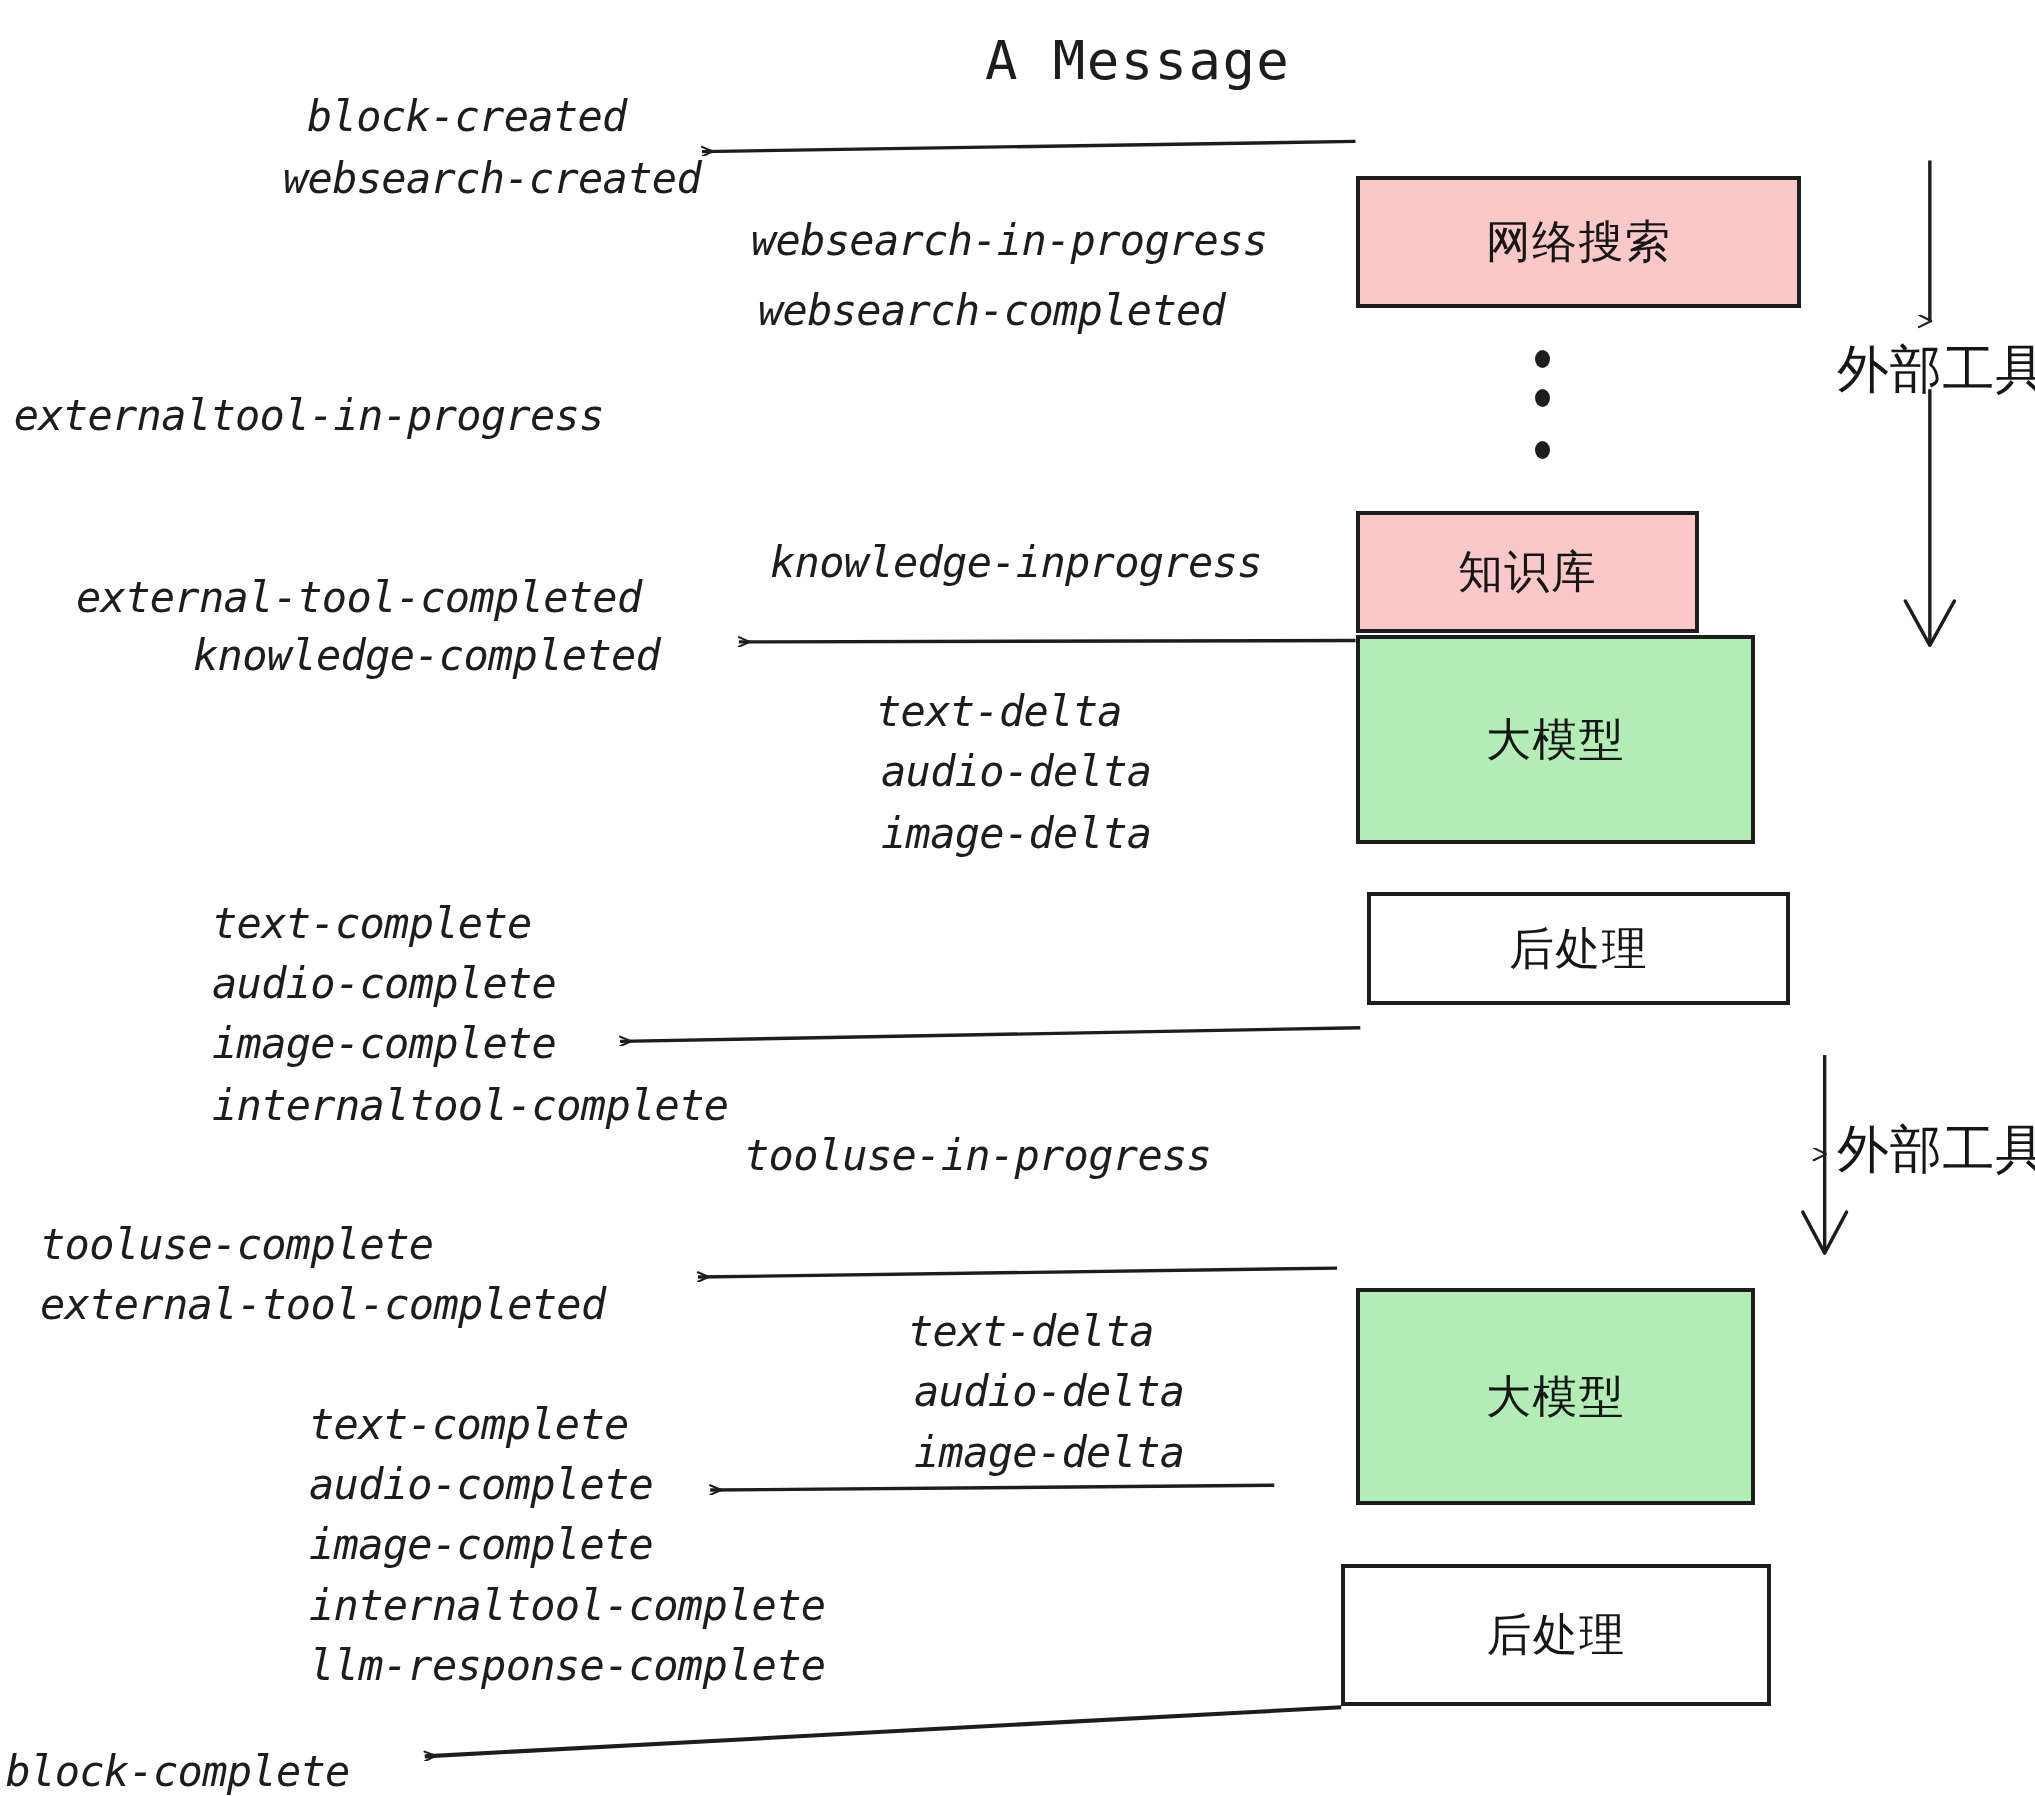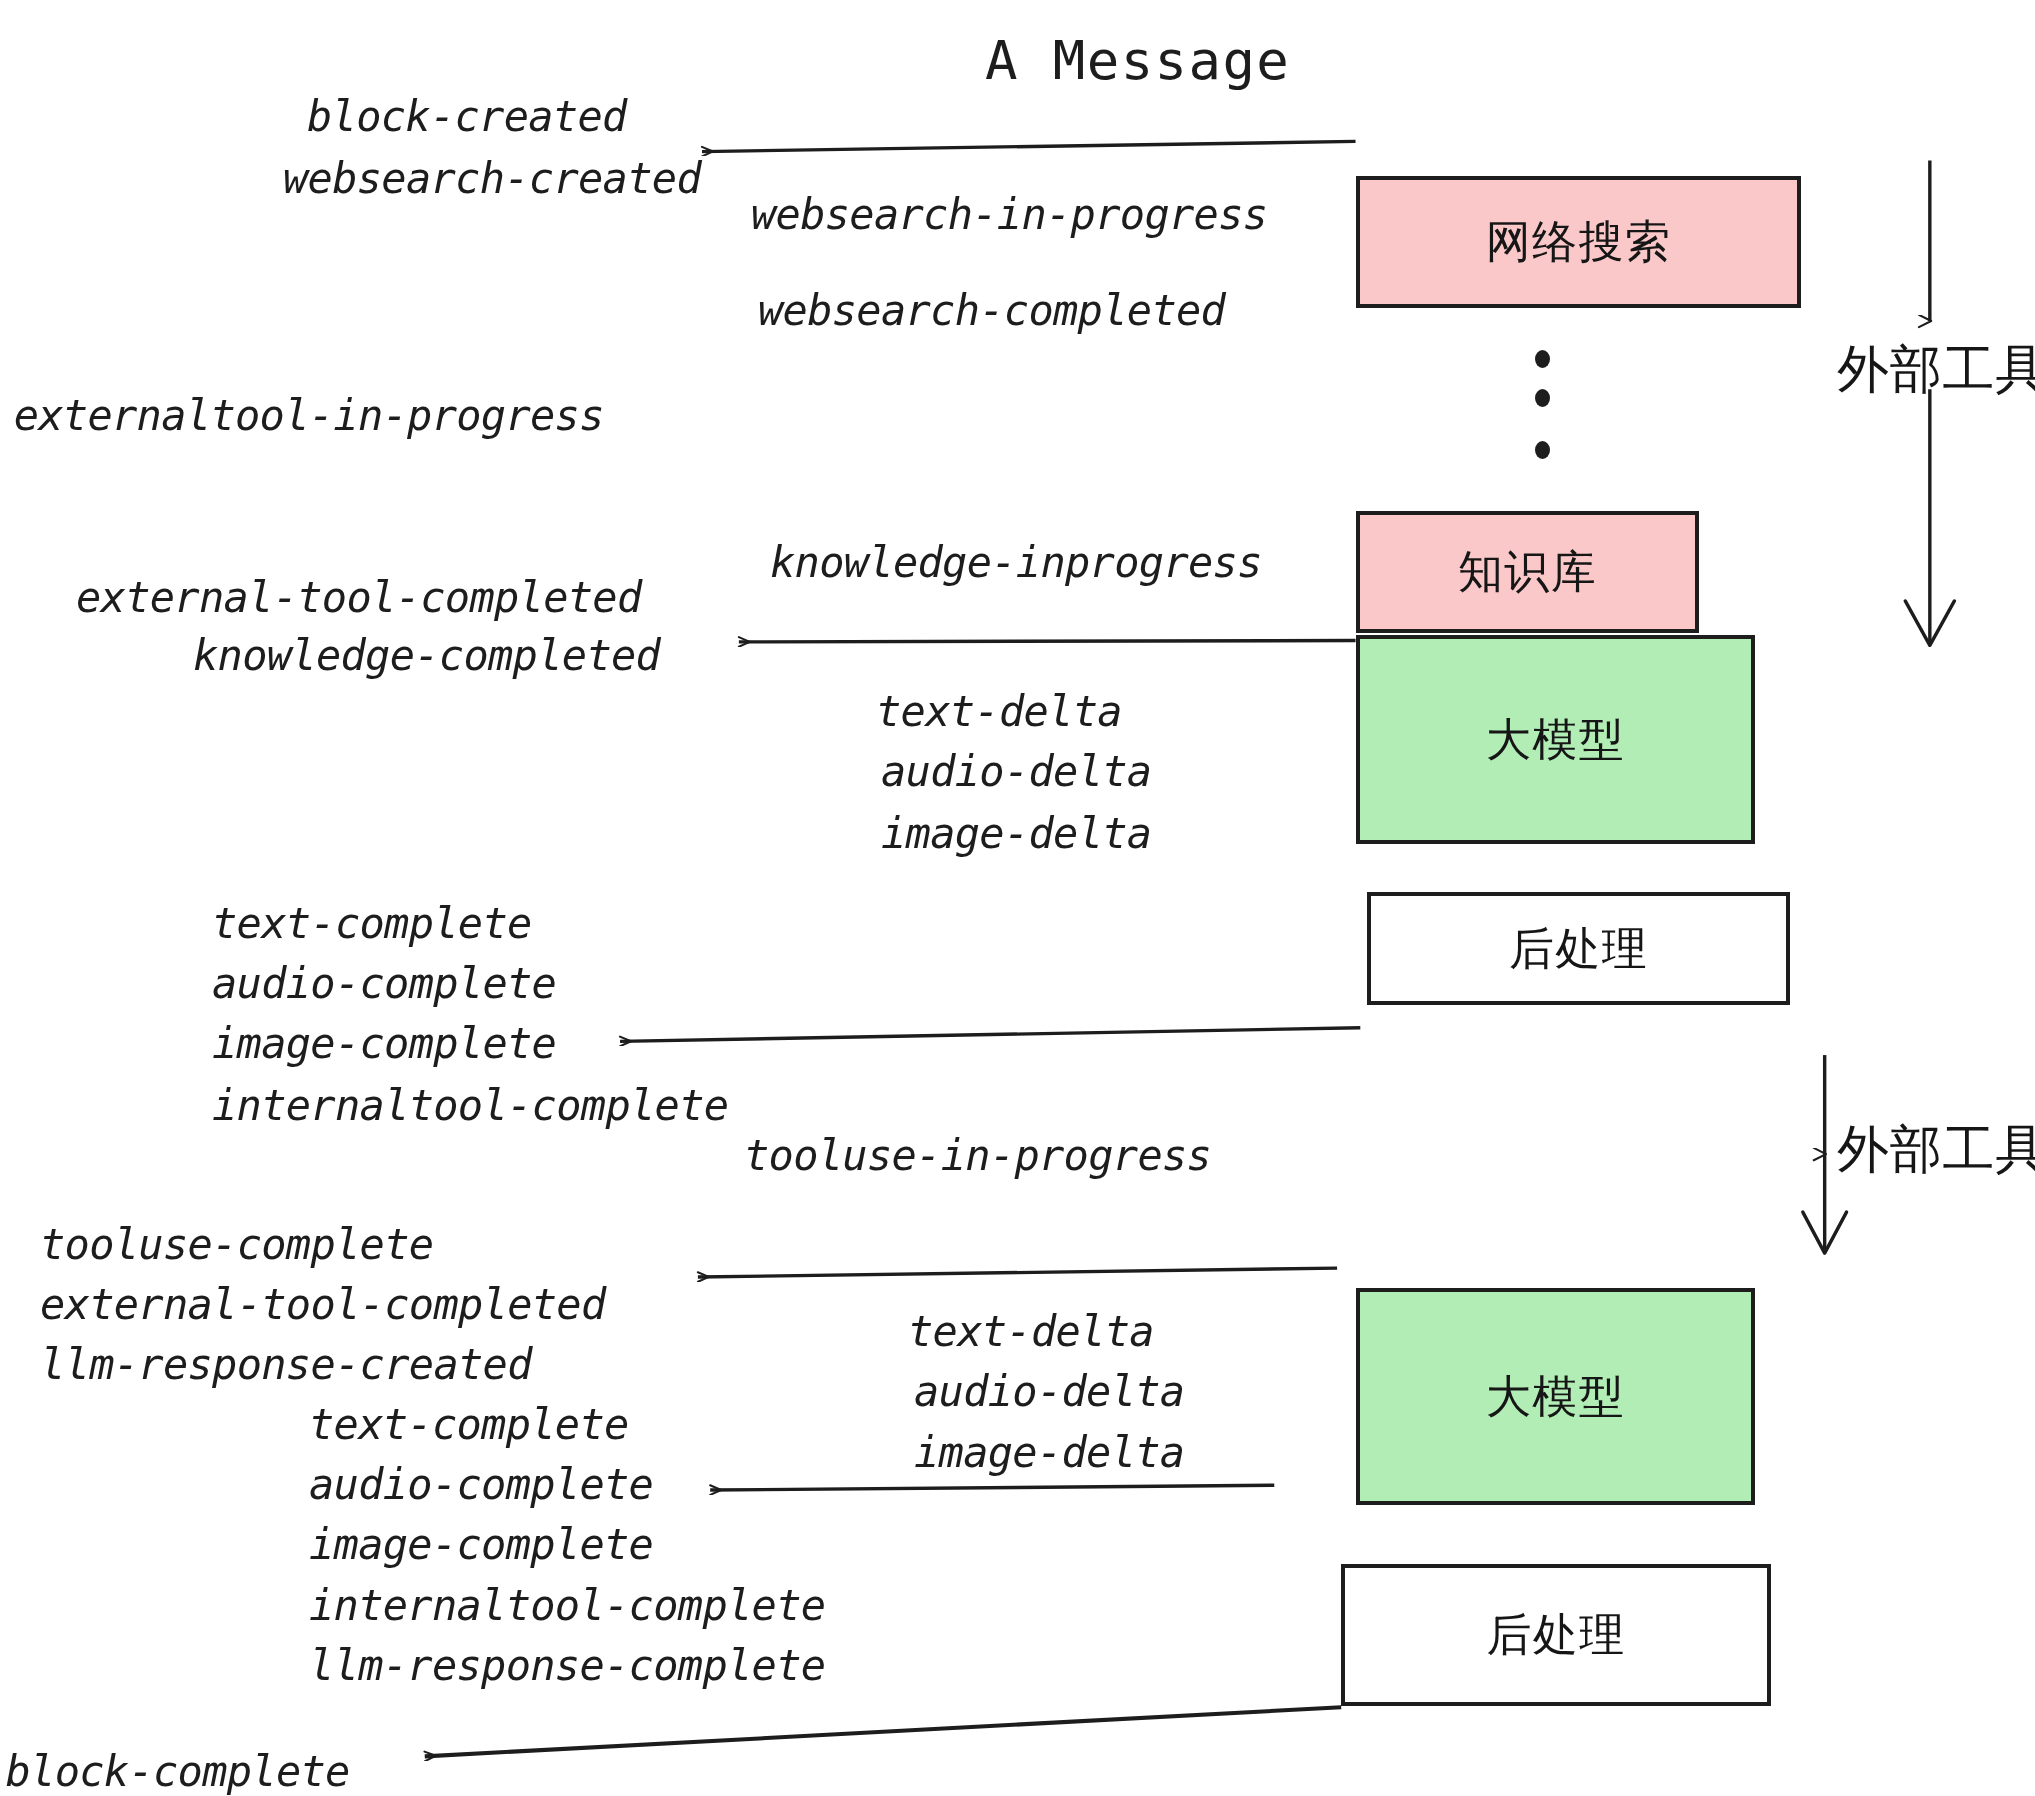--- a/index.html
+++ b/index.html
@@ -96,21 +96,21 @@
 <body>
 
 <div id="canvas">
 
   <div class="title" style="left:985px; top:4.1px;">A Message</div>
 
   <div class="evt" style="left:307px; top:96px;">block-created</div>
 
   <div class="evt" style="left:283px; top:158px;">websearch-created</div>
 
-  <div class="evt" style="left:751px; top:194px;">websearch-in-progress</div>
+  <div class="evt" style="left:751px; top:220px;">websearch-in-progress</div>
 
   <div class="evt" style="left:758px; top:290px;">websearch-completed</div>
 
   <div class="evt" style="left:13.7px; top:395px;">externaltool-in-progress</div>
 
   <div class="evt" style="left:770px; top:542px;">knowledge-inprogress</div>
 
   <div class="evt" style="left:76px; top:577px;">external-tool-completed</div>
 
   <div class="evt" style="left:193px; top:635px;">knowledge-completed</div>
@@ -128,21 +128,20 @@
   <div class="evt" style="left:212px; top:1023px;">image-complete</div>
 
   <div class="evt" style="left:212px; top:1085px;">internaltool-complete</div>
 
   <div class="evt" style="left:744px; top:1135px;">tooluse-in-progress</div>
 
   <div class="evt" style="left:40px; top:1224px;">tooluse-complete</div>
 
   <div class="evt" style="left:40px; top:1284px;">external-tool-completed</div>
 
-  <div class="evt" style="left:40px; top:1344px;">llm-response-created</div>
 
   <div class="evt" style="left:908px; top:1311px;">text-delta</div>
 
   <div class="evt" style="left:914px; top:1371px;">audio-delta</div>
 
   <div class="evt" style="left:914px; top:1432px;">image-delta</div>
 
   <div class="evt" style="left:309px; top:1404px;">text-complete</div>
 
   <div class="evt" style="left:309px; top:1464px;">audio-complete</div>

